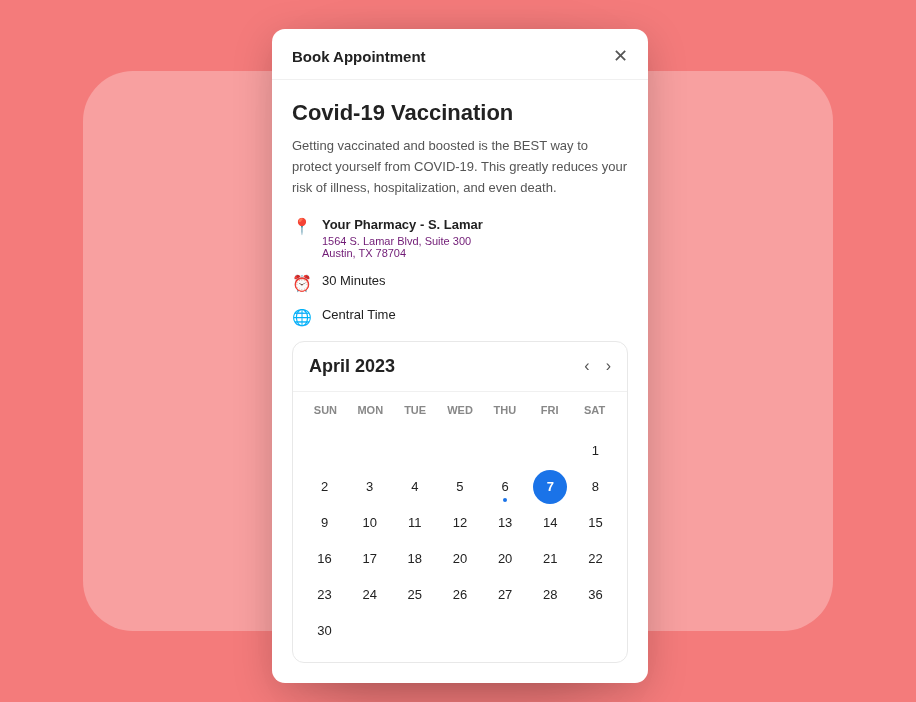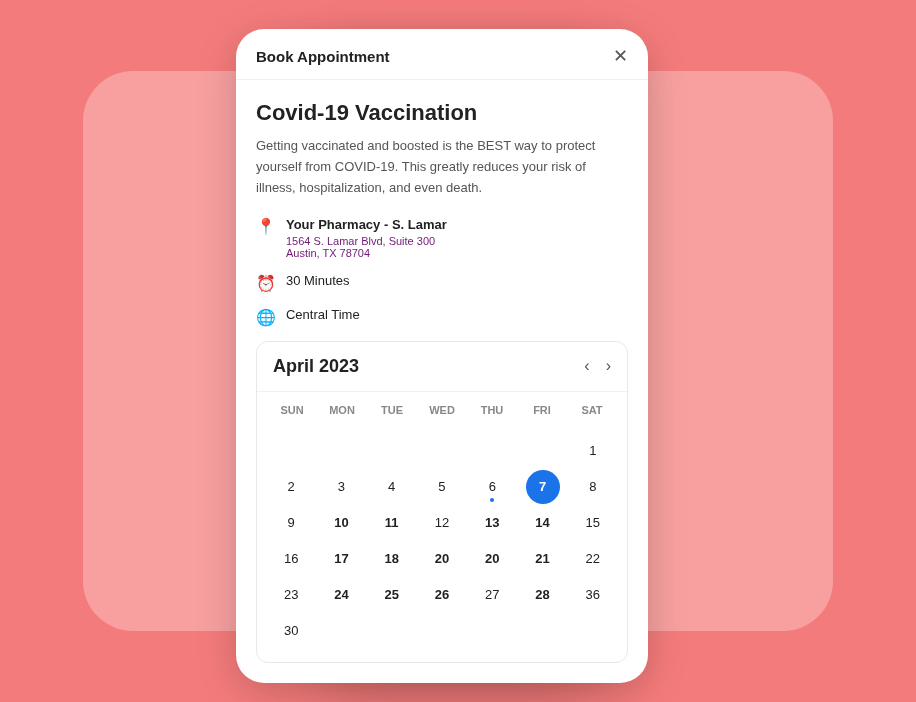--- a/index.html
+++ b/index.html
@@ -332,23 +332,23 @@
       gap: 5px;
       font-size: 11px;
       color: #888;
     }
 
     
     .modal-overlay {
       position: absolute;
       right: -30px;
       top: 10px;
-      width: 412px;
+      width: 376px;
       background: white;
-      border-radius: 28px;
+      border-radius: 13px;
       box-shadow: 0 10px 40px rgba(0,0,0,0.18);
       z-index: 10;
       overflow: hidden;
     }
 
     .modal-header {
       display: flex;
       justify-content: space-between;
       align-items: center;
       padding: 16px 20px 12px;
@@ -511,21 +511,21 @@
       bottom: 2px;
       left: 50%;
       transform: translateX(-50%);
       width: 4px;
       height: 4px;
       background: #1a73e8;
       border-radius: 50%;
     }
 
     .cal-date.bold {
-      font-weight: 700;
+      font-weight: 400;
     }
   </style>
 </head>
 <body>
 
 <div class="background-blob"></div>
 
 <div class="container">
 
   <div class="phone">

